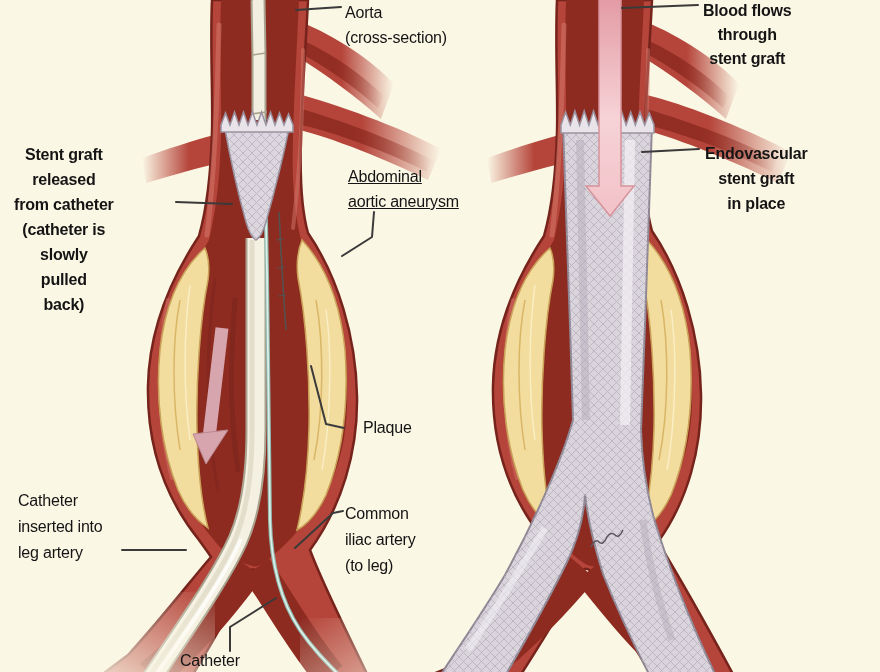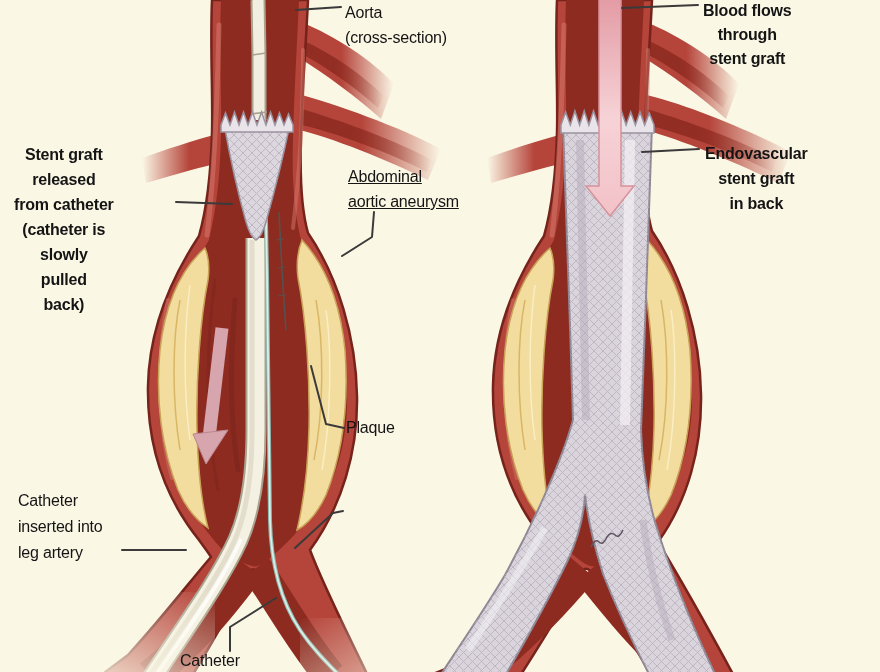--- a/index.html
+++ b/index.html
@@ -225,23 +225,26 @@
 (catheter is
 slowly
 pulled
 back)</div>
 
 <div class="label" style="left:348px; top:164px;text-decoration:underline;">Abdominal
 aortic aneurysm</div>
 
 <div class="label bold" style="left:705px; top:141px;">Endovascular
 stent graft
-in back</div>
-
-<div class="label" style="left:346px; top:415px;">Plaque</div>
+in place</div>
+
+<div class="label" style="left:346px; top:415px;padding-left:17px;">Plaque</div>
 
 <div class="label lh26" style="left:18px; top:488px;">Catheter
 inserted into
 leg artery</div>
 
+<div class="label lh26" style="left:345px; top:501px;">Common
+iliac artery
+(to leg)</div>
 
 <div class="label" style="left:180px; top:648px;">Catheter</div>
 </div>
 
 </body></html>

